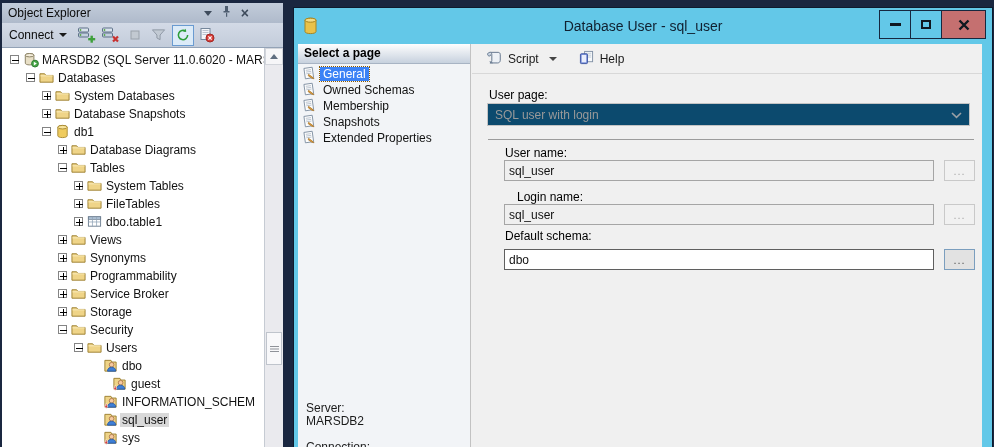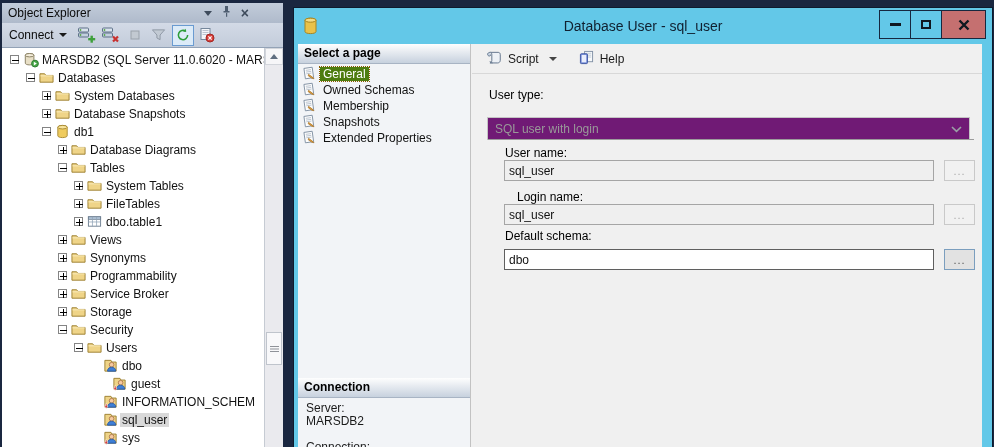--- a/index.html
+++ b/index.html
@@ -82,36 +82,36 @@
 
   .left-panel { position:absolute; left:0; top:0; width:173px; height:100%; background:#F2F4F7; border-right:1px solid #C2C2C2; }
   .panel-hd {
     height:20px; background:linear-gradient(180deg,#FEFEFE,#C7D1DE);
     border-bottom:1px solid #A8B4C4;
     font-size:12px; font-weight:bold; color:#000; line-height:19px; padding-left:6px;
   }
   .page-list { padding-top:2px; }
   .page-item { height:16px; display:flex; align-items:center; padding-left:4px; font-size:12px; color:#121212; }
   .page-item .lbl { margin-left:4px; padding:0 3px; white-space:nowrap; }
-  .page-item.sel .lbl { background:#4d7c0f; color:#fff; outline:1px dotted #8A5A00; }
+  .page-item.sel .lbl { background:#3b82f6; color:#fff; outline:1px dotted #8A5A00; }
   .conn-hd { position:absolute; top:334px; left:0; width:100%; }
   .conn-line { position:absolute; left:8px; font-size:12px; color:#1A1A1A; white-space:nowrap; }
 
   .right-pane { position:absolute; left:174px; top:0; right:0; height:100%; }
   .dlg-toolbar {
     position:absolute; top:0; left:0; right:0; height:30px;
     border-bottom:1px solid #D8D8D8; display:flex; padding-left:7px;
   }
   .tb-btn { display:flex; align-items:center; gap:6px; font-size:12px; color:#1A1A1A; padding:3px 6px; }
   .tri-sm { width:0; height:0; border-left:4px solid transparent; border-right:4px solid transparent; border-top:4px solid #444; margin:0 4px; }
 
   .frm-label { position:absolute; font-size:12px; color:#000; white-space:nowrap; }
   .combo {
-    position:absolute; left:15px; top:73px; width:483px; height:23px;
-    background:#701a75; border:1px solid #C4C4C4; color:#999;
+    position:absolute; left:15px; top:59px; width:483px; height:23px;
+    background:#0c4a6e; border:1px solid #C4C4C4; color:#999;
     font-size:12px; display:flex; align-items:center; justify-content:space-between; padding:0 7px;
   }
   .hsep { position:absolute; left:16px; top:95px; width:486px; height:1px; background:#9C9C9C; }
   .txtbox {
     position:absolute; left:32px; width:430px; height:21px;
     font-family:"Liberation Sans",sans-serif; font-size:12px; color:#111; padding:0 4px;
   }
   .txtbox.dis { background:#EFEFEF; border:1px solid #A5A5A5; }
   .txtbox.en  { background:#FFFFFF; border:1px solid #5F5F5F; }
   .browse {
@@ -540,21 +540,20 @@
                 <g transform="rotate(-8 8 8)">
                   <rect x="3" y="2" width="9.5" height="12" fill="#FDFDFD" stroke="#7D8EA0"></rect>
                   <path d="M4.8 4.5h6M4.8 6.5h6M4.8 8.5h6" stroke="#AEB9C6" stroke-width="0.9"></path>
                 </g>
                 <path d="M7.5 9.5l4.5 3.2 1.8 1.9-2.6-.6-4.2-3z" fill="#E8A33D" stroke="#93621C" stroke-width="0.7"></path>
               </svg></span>
             <span class="lbl">Extended Properties</span>
           </div>
         </div>
 
-      <div class="panel-hd conn-hd">Connection</div>
       <div class="conn-line" style="top:357px;">Server:</div>
       <div class="conn-line" style="top:370px;">MARSDB2</div>
       <div class="conn-line" style="top:396px;">Connection:</div>
     </div>
 
     <div class="right-pane">
       <div class="dlg-toolbar">
         <span class="tb-btn">
           <span><svg width="17" height="15" viewBox="0 0 18 16">
                 <path d="M5.5 2.5h8.5c1.3 0 2.2 1 2.2 2.2V11c0 1.6-1.2 2.8-2.8 2.8H5.2c1.2-.3 2-1.3 2-2.6V4.7c0-1.2-.8-2.2-1.7-2.2z" fill="#EDF1F6" stroke="#5E7189"></path>
@@ -568,21 +567,21 @@
           <span><svg width="15" height="15" viewBox="0 0 16 16">
                 <rect x="6" y="1.5" width="8.5" height="11" fill="#F7F9FB" stroke="#8090A5"></rect>
                 <path d="M7.5 3.5h5.5M7.5 5.5h5.5M7.5 7.5h5.5" stroke="#B3BFCB" stroke-width="0.8"></path>
                 <rect x="1.5" y="4" width="7.5" height="10.5" rx="1" fill="#6C85D6" stroke="#3D55A0"></rect>
                 <rect x="2.8" y="5.2" width="5" height="8" fill="#E8EDFB"></rect>
               </svg></span>
           <span>Help</span>
         </span>
       </div>
 
-      <div class="frm-label" style="left:17px; top:44px;">User type:</div>
+      <div class="frm-label" style="left:17px; top:44px;">User page:</div>
       <div class="combo">
         <span>SQL user with login</span>
         <span><svg width="11" height="7" viewBox="0 0 11 7">
               <path d="M1 1l4.5 4.3L10 1" fill="none" stroke="#9AA0A6" stroke-width="1.6"></path>
             </svg></span>
       </div>
 
       <div class="hsep"></div>
 
       <div class="frm-label" style="left:33px; top:102px;">User name:</div>

